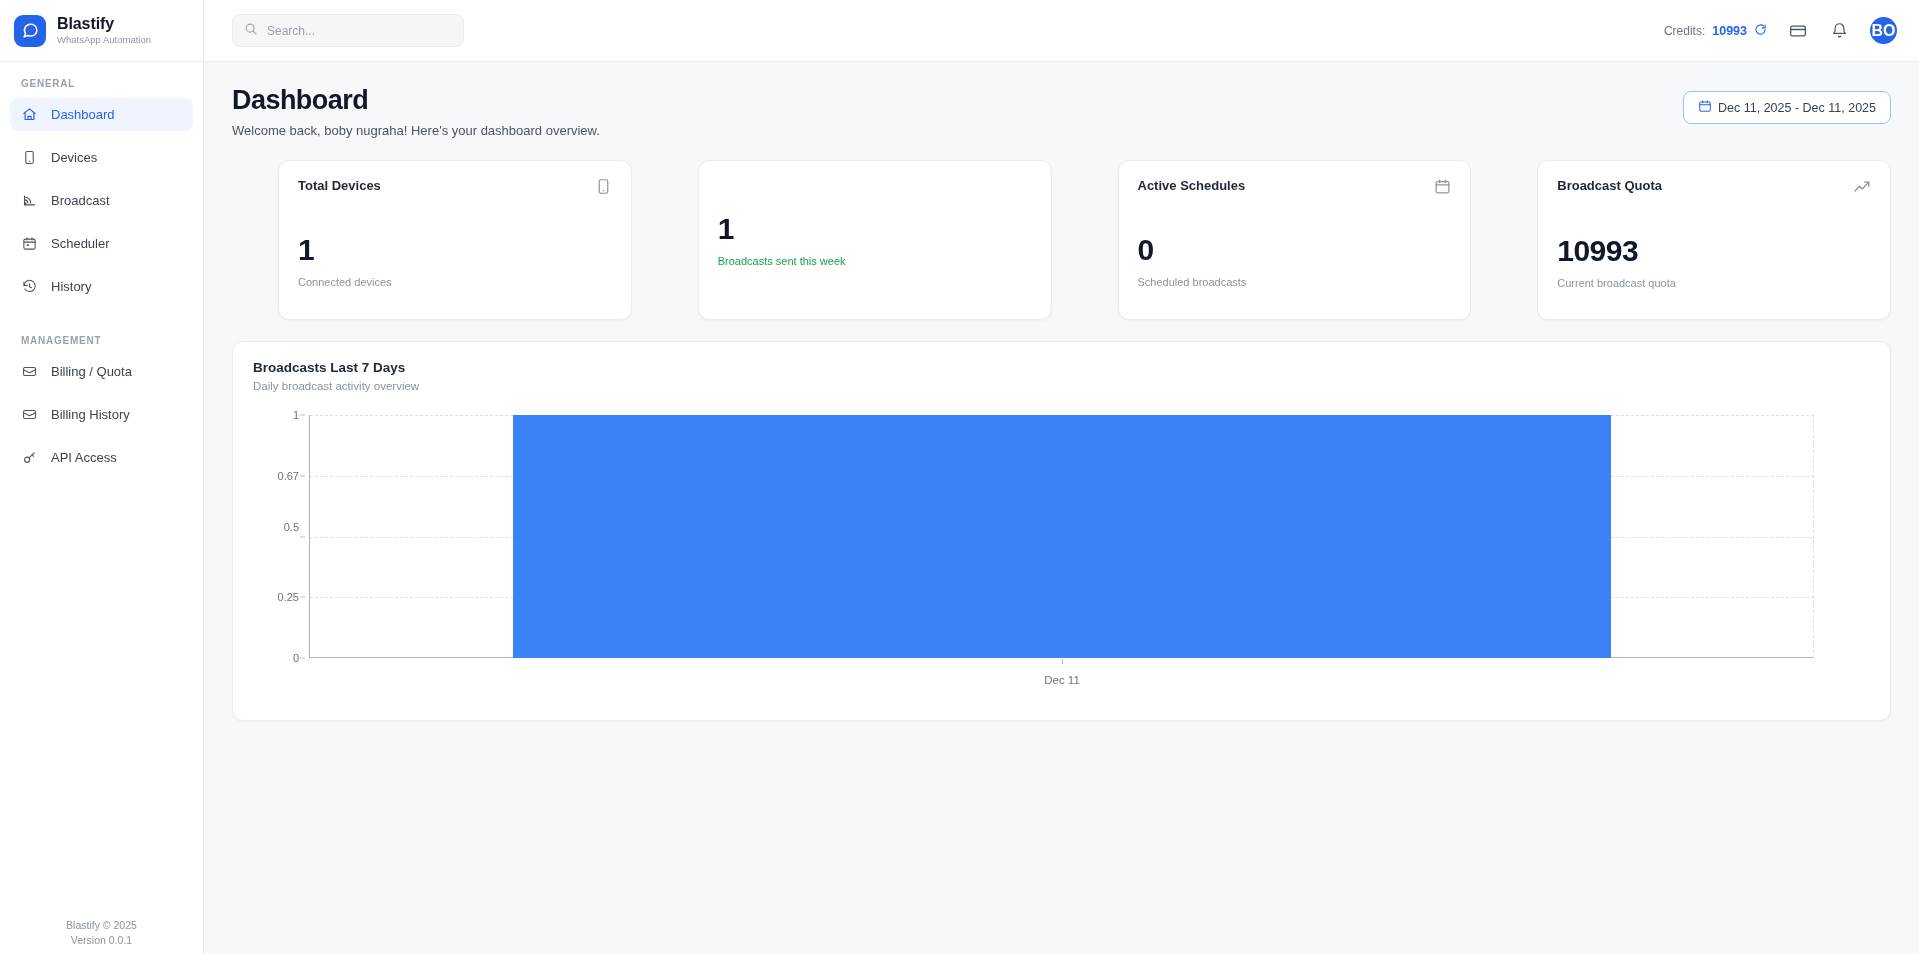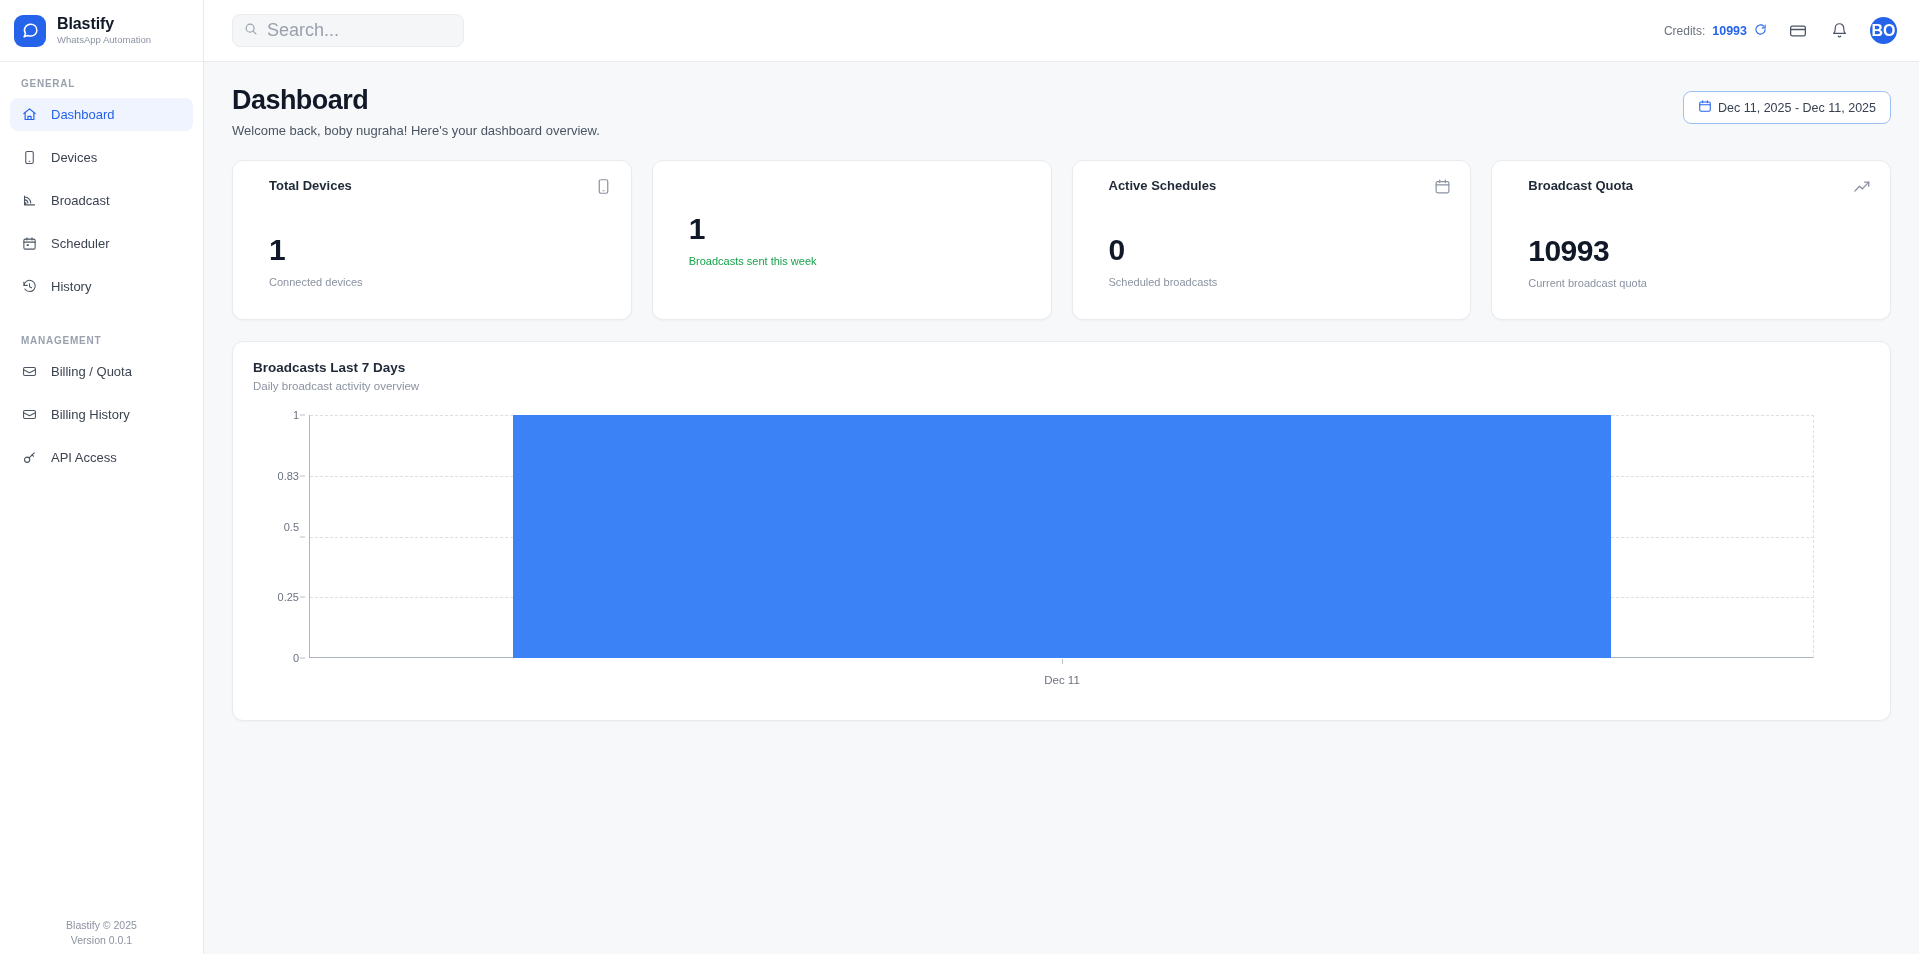--- a/index.html
+++ b/index.html
@@ -52,21 +52,21 @@
 
   .topbar {
     height: 62px; background: #ffffff; border-bottom: 1px solid #e8eaee;
     display: flex; align-items: center; padding: 0 22px 0 28px; flex: 0 0 62px;
   }
   .search {
     width: 232px; height: 33px; background: #f5f6f8; border: 1px solid #eaecef;
     border-radius: 8px; display: flex; align-items: center; gap: 9px; padding: 0 11px;
   }
   .search input {
-    border: none; outline: none; background: transparent; font-size: 18px;
+    border: none; outline: none; background: transparent; font-size: 12px;
     color: #5b6270; font-family: "Liberation Sans", sans-serif; width: 100%;
   }
   .search input::placeholder { color: #9aa1ad; }
   .top-right { margin-left: auto; display: flex; align-items: center; gap: 19px; }
   .credits { display: flex; align-items: center; gap: 7px; font-size: 12px; }
   .credits-label { color: #6b7280; }
   .credits-val { color: #2563eb; font-weight: 700; font-size: 12.5px; }
   .icon-btn { width: 23px; height: 23px; display: flex; align-items: center;
     justify-content: center; cursor: pointer; }
   .avatar {
@@ -84,22 +84,23 @@
   .daterange {
     margin-left: auto; margin-top: 6px; height: 33px;
     border: 1.3px solid #9dc0f5; border-radius: 8px; background: #fff;
     display: flex; align-items: center; gap: 6px; padding: 0 14px;
     font-size: 12.5px; color: #374151; cursor: pointer; font-weight: 500;
   }
 
   .cards { display: flex; gap: 20px; margin-bottom: 21px; }
   .card {
     flex: 1; background: #fff; border: 1px solid #e9ebef; border-radius: 11px;
-    padding: 17px 19px 20px 36px; min-height: 160px;
+    padding: 17px 19px 20px 19px; min-height: 160px;
     box-shadow: 0 1px 2px rgba(16,24,40,0.035);
+    margin-left: 46px;
   }
   .card-top { display: flex; align-items: flex-start; }
   .card-title { font-size: 13px; font-weight: 700; color: #1f2937; }
   .card-ico { margin-left: auto; color: #8b93a1; }
   .card-value { font-size: 30px; font-weight: 700; color: #111827;
     margin-top: 36px; line-height: 1; letter-spacing: -0.5px; }
   .card-sub { font-size: 11px; color: #8b93a1; margin-top: 11px; }
   .card-sub.green { color: #16a34a; }
 
   .chart-card {
@@ -363,21 +364,21 @@
         <div class="chart-sub">Daily broadcast activity overview</div>
 
         <div class="chart-area">
           <div class="ylabels" id="yaxis">
               <div class="ylabel" style="top: 250px;">0</div>
               <div class="ytick" style="top: 250px;"></div>
               <div class="ylabel" style="top: 189.25px;">0.25</div>
               <div class="ytick" style="top: 189.25px;"></div>
               <div class="ylabel" style="top: 119px;">0.5</div>
               <div class="ytick" style="top: 128.5px;"></div>
-              <div class="ylabel" style="top: 67.75px;">0.83</div>
+              <div class="ylabel" style="top: 67.75px;">0.67</div>
               <div class="ytick" style="top: 67.75px;"></div>
               <div class="ylabel" style="top: 7px;">1</div>
               <div class="ytick" style="top: 7px;"></div>
             </div>
           <div class="axis-y"></div>
           <div class="axis-x"></div>
           <div class="plot" id="plot">
               <div class="gridline" style="top: 75%;"></div>
               <div class="gridline" style="top: 50%;"></div>
               <div class="gridline" style="top: 25%;"></div>

